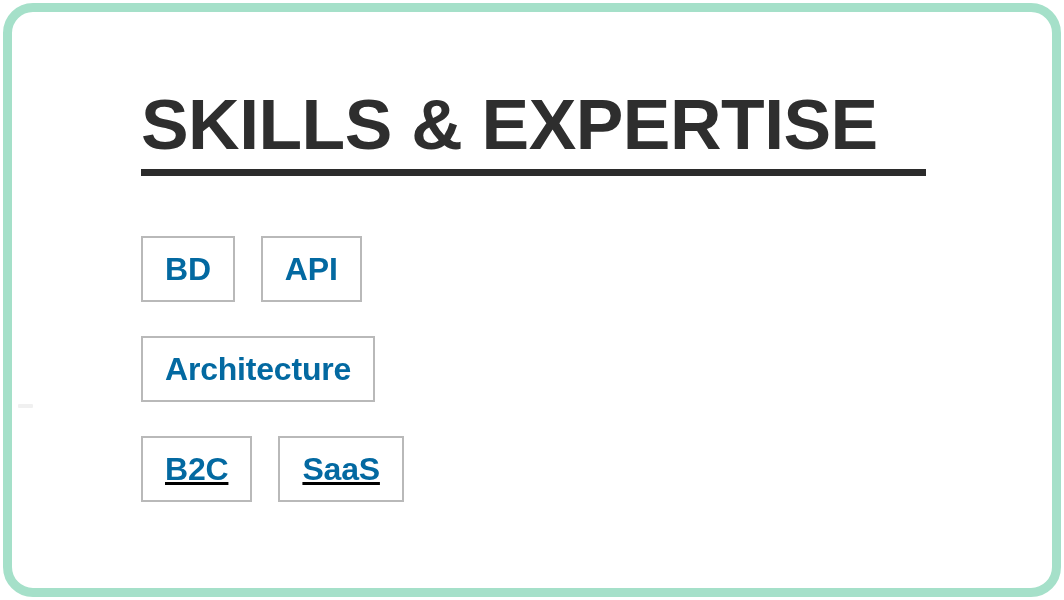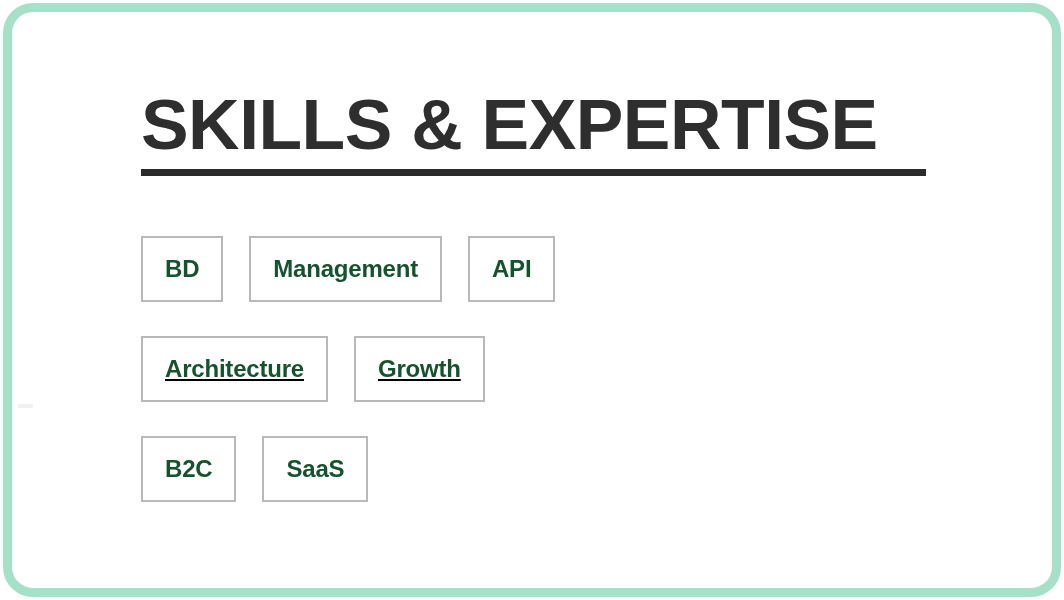--- a/index.html
+++ b/index.html
@@ -84,40 +84,40 @@
   
   .tag-row {
     position: absolute;
     left: 0;
     display: flex;
     flex-direction: row;
     align-items: flex-start;
     gap: 26px;
   }
   #tag-row-0 { top: 236px; }
-  #tag-row-1 { top: 336px; text-decoration: underline; }
-  #tag-row-2 { top: 436px; }
+  #tag-row-1 { top: 336px; }
+  #tag-row-2 { top: 436px; text-decoration: underline; }
 
   .tag {
     box-sizing: border-box;
     height: 66px;
     border: 2px solid #b9b9b9;
     background: #ffffff;
     display: flex;
     align-items: center;
     justify-content: center;
     padding: 0 22px;
   }
 
   .tag-label {
     font-family: "Liberation Sans Narrow", "Liberation Sans", sans-serif;
-    font-size: 24px;
+    font-size: 32px;
     line-height: 34px;
     font-weight: 700;
-    color: #14532d;
+    color: #0369a1;
     white-space: nowrap;
     letter-spacing: -0.2px;
     text-align: center;
   }
 </style>
 </head>
 <body>
 
 <div id="page">
 
@@ -129,32 +129,26 @@
 
     <h1 id="title">SKILLS &amp; EXPERTISE</h1>
 
     <div id="title-rule"></div>
 
     <div class="tag-row" id="tag-row-0">
         <div class="tag">
           <span class="tag-label">BD</span>
         </div>
         <div class="tag">
-          <span class="tag-label">Management</span>
-        </div>
-        <div class="tag">
           <span class="tag-label">API</span>
         </div>
       </div>
     <div class="tag-row" id="tag-row-1">
         <div class="tag">
           <span class="tag-label">Architecture</span>
-        </div>
-        <div class="tag">
-          <span class="tag-label">Growth</span>
         </div>
       </div>
     <div class="tag-row" id="tag-row-2">
         <div class="tag">
           <span class="tag-label">B2C</span>
         </div>
         <div class="tag">
           <span class="tag-label">SaaS</span>
         </div>
       </div>

